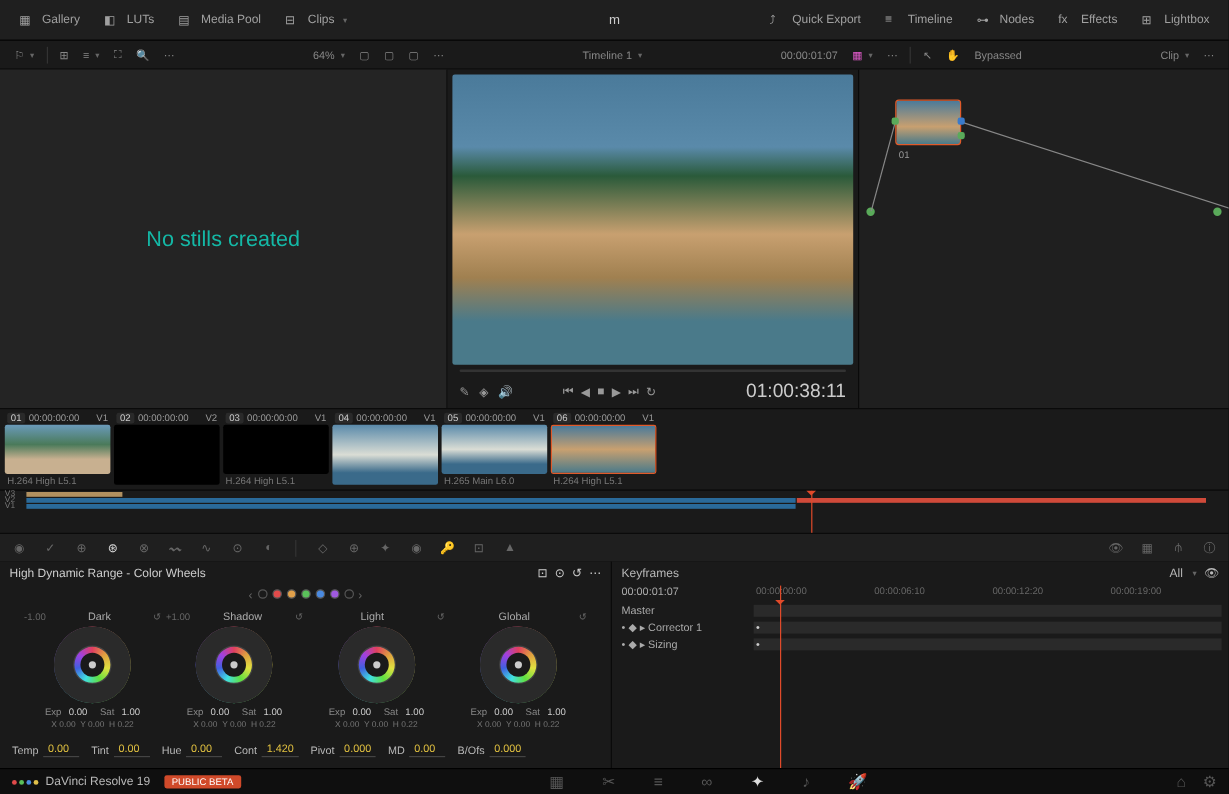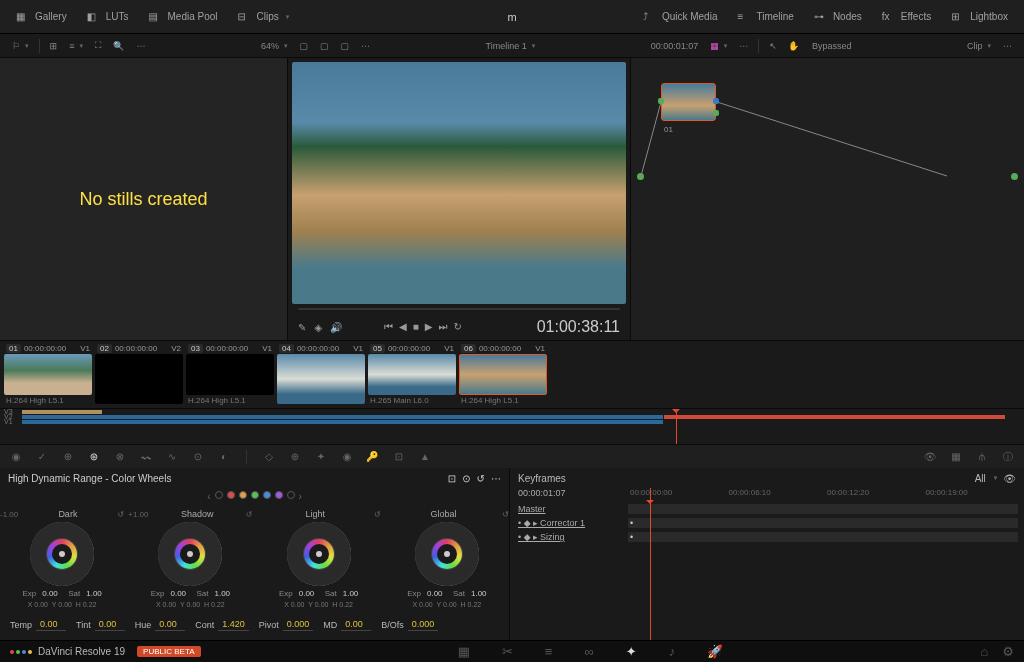--- a/index.html
+++ b/index.html
@@ -57,26 +57,26 @@
 .tb-divider { width: 1px; height: 14px; background: #333; margin: 0 4px; }
 .tb-spacer { flex: 1; }
 .dropdown-arrow { font-size: 7px; color: #666; margin-left: 2px; }
 
 .main-area {
   display: flex;
   height: 282px;
   background: #1a1a1a;
 }
 .gallery-panel {
-  width: 288px;
+  width: 373px;
   background: #242424;
   display: flex;
   align-items: center;
   justify-content: center;
-  color: #fde047;
+  color: #14b8a6;
   font-size: 18px;
   border-right: 1px solid #0a0a0a;
 }
 .viewer-panel {
   width: 342px;
   display: flex;
   flex-direction: column;
   background: #1a1a1a;
 }
 .viewer-img {
@@ -212,21 +212,21 @@
 .zone-dots { display: flex; justify-content: center; gap: 4px; padding: 3px 0; }
 .zone-dot { width: 8px; height: 8px; border-radius: 50%; border: 1px solid #555; }
 .zone-dot.c1 { background: #e04a4a; }
 .zone-dot.c2 { background: #e0a04a; }
 .zone-dot.c3 { background: #5ac05a; }
 .zone-dot.c4 { background: #4a8ae0; }
 .zone-dot.c5 { background: #a05ae0; }
 
 .wheels-row {
   display: flex;
-  padding: 4px 0;
+  padding: 4px 20px;
   gap: 4px;
 }
 .wheel-group { flex: 1; display: flex; flex-direction: column; align-items: center; gap: 3px; }
 .wheel-title-row { display: flex; align-items: center; width: 100%; font-size: 9px; color: #aaa; }
 .wheel-title { flex: 1; text-align: center; }
 .wheel-small { font-size: 8px; color: #666; }
 .color-wheel {
   width: 64px;
   height: 64px;
   border-radius: 50%;
@@ -266,21 +266,21 @@
   align-items: center;
   padding: 0 8px;
   font-size: 10px;
 }
 .kf-header-right { margin-left: auto; display: flex; gap: 6px; align-items: center; }
 .kf-body { flex: 1; position: relative; }
 .kf-ruler { height: 14px; display: flex; font-size: 8px; color: #666; padding-left: 120px; }
 .kf-ruler span { flex: 1; }
 .kf-tc-box { position: absolute; top: 0; left: 8px; color: #aaa; font-size: 9px; }
 .kf-row { display: flex; height: 14px; align-items: center; font-size: 9px; padding-left: 8px; }
-.kf-label { width: 110px; color: #aaa; display: flex; gap: 4px; align-items: center; text-decoration: underline; }
+.kf-label { width: 110px; color: #aaa; display: flex; gap: 4px; align-items: center; }
 .kf-playhead { position: absolute; left: 140px; top: 0; bottom: 0; width: 1px; background: #e04a2a; }
 .kf-playhead::before { content: ''; position: absolute; top: 12px; left: -4px; border: 4px solid transparent; border-top-color: #e04a2a; }
 .kf-track { flex: 1; height: 10px; background: #2a2a2a; margin-right: 6px; }
 
 .footer {
   height: 22px;
   background: #0f0f0f;
   display: flex;
   align-items: center;
   padding: 0 10px;
@@ -315,21 +315,21 @@
     <div class="tab-item">
         <span class="tab-icon">⊟</span>
         <span>Clips</span>
         <span class="dropdown-arrow">▾</span>
       </div>
   </div>
   <div class="app-title">m</div>
   <div class="tab-group-right">
     <div class="tab-item">
         <span class="tab-icon">⤴</span>
-        <span>Quick Media</span>
+        <span>Quick Export</span>
       </div>
     <div class="tab-item">
         <span class="tab-icon">≡</span>
         <span>Timeline</span>
       </div>
     <div class="tab-item">
         <span class="tab-icon">⊶</span>
         <span>Nodes</span>
       </div>
     <div class="tab-item">

